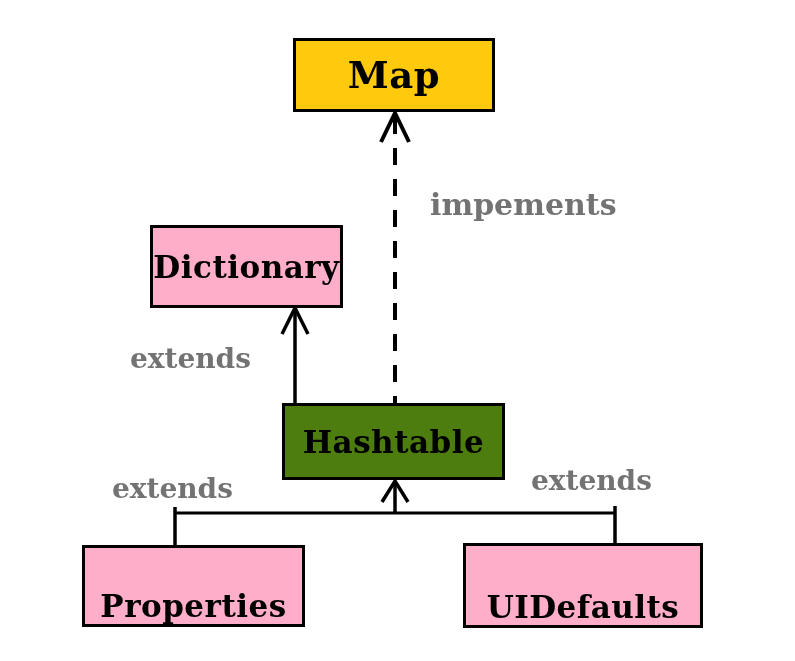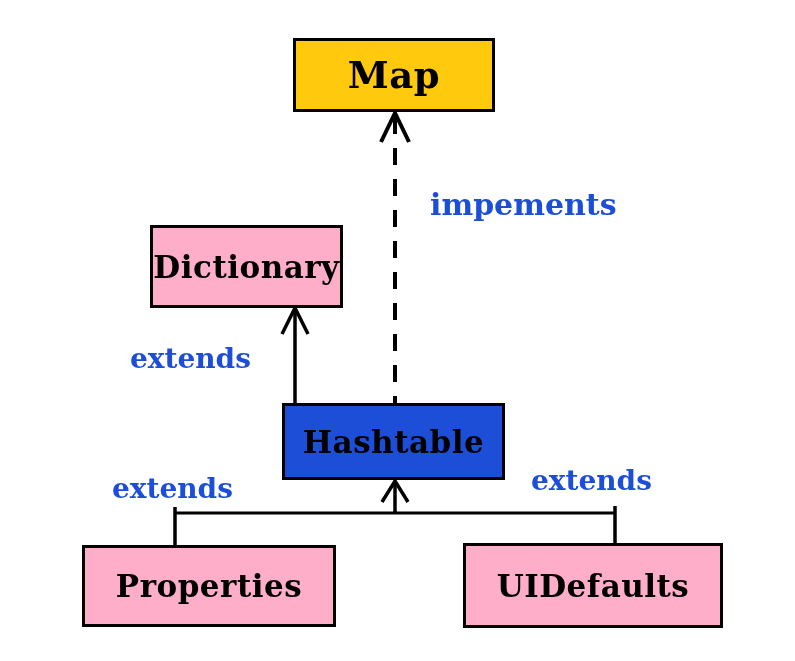--- a/index.html
+++ b/index.html
@@ -25,26 +25,26 @@
     align-items: center;
     justify-content: center;
     font-weight: bold;
     font-size: 31px;
     color: #000000;
     letter-spacing: 0.5px;
   }
   #node-map        { left: 293px; top: 38px;  width: 202px; height: 74px; font-size: 37px; }
   #node-dictionary { left: 150px; top: 225px; width: 193px; height: 83px; text-align: center; }
   #node-hashtable  { left: 282px; top: 403px; width: 223px; height: 77px; }
-  #node-properties { left: 82px;  top: 545px; width: 254px; height: 82px; }
-  #node-uidefaults { left: 463px; top: 543px; width: 260px; height: 85px; }
+  #node-properties { left: 82px;  top: 545px; width: 223px; height: 82px; align-items: flex-end; }
+  #node-uidefaults { left: 463px; top: 543px; width: 240px; height: 85px; align-items: flex-end; }
   .edge-label {
     position: absolute;
     font-weight: bold;
-    color: #1d4ed8;
+    color: #737373;
     font-size: 28px;
     line-height: 1.1;
     white-space: nowrap;
   }
   #label-implements    { left: 430px; top: 188px; font-size: 30px; }
   #label-extends-dict  { left: 130px; top: 344px; }
   #label-extends-props { left: 112px; top: 474px; }
   #label-extends-uidef { left: 531px; top: 466px; }
 </style>
 </head>
@@ -68,21 +68,21 @@
   </svg>
 
   <div class="node" id="node-map" style="background: rgb(255, 201, 14);">
     <span>Map</span>
   </div>
 
   <div class="node" id="node-dictionary" style="background: rgb(255, 174, 201);">
     <span>Dictionary</span>
   </div>
 
-  <div class="node" id="node-hashtable" style="background: #1d4ed8;">
+  <div class="node" id="node-hashtable" style="background: #4d7c0f;">
     <span>Hashtable</span>
   </div>
 
   <div class="node" id="node-properties" style="background: rgb(255, 174, 201);">
     <span>Properties</span>
   </div>
 
   <div class="node" id="node-uidefaults" style="background: rgb(255, 174, 201);">
     <span>UIDefaults</span>
   </div>

